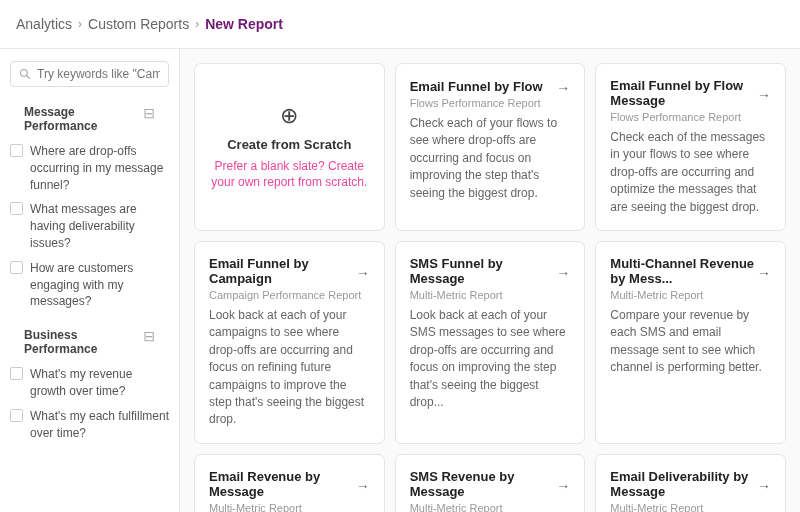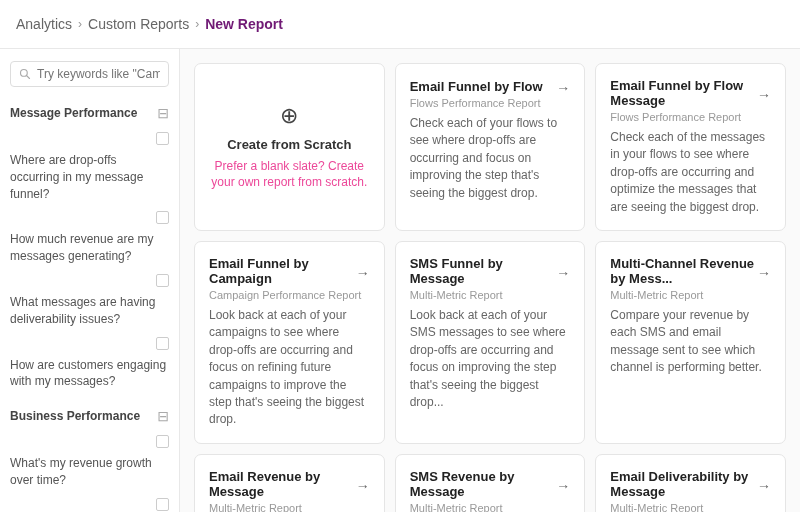--- a/index.html
+++ b/index.html
@@ -33,28 +33,28 @@
       border: 1px solid #ddd; border-radius: 4px;
       padding: 5px 8px; background: #fff;
     }
     .search-box input {
       border: none; outline: none; font-size: 12px; color: #888; width: 100%; background: transparent;
     }
     .search-icon-svg { color: #aaa; flex-shrink: 0; }
 
     .sidebar-section { margin-bottom: 8px; }
     .sidebar-section-header {
-      display: flex; align-items: center; justify-content: space-between;
-      padding: 6px 10px; cursor: pointer;
+      display: flex; justify-content: space-between;
+      padding: 6px 24px; cursor: pointer;
     }
     .sidebar-section-title { font-weight: 600; font-size: 12px; color: #444; }
     .collapse-icon { color: #aaa; font-size: 14px; }
     .sidebar-item {
-      display: flex; align-items: flex-end; gap: 7px;
-      padding: 4px 10px 4px 10px; cursor: pointer; flex-direction: column;
+      display: flex; align-items: flex-start; gap: 7px;
+      padding: 4px 10px 4px 10px; cursor: pointer;
     }
     .sidebar-checkbox {
       width: 13px; height: 13px; border: 1px solid #ccc; border-radius: 2px;
       flex-shrink: 0; margin-top: 1px; cursor: pointer;
     }
     .sidebar-item-text { font-size: 12px; color: #555; line-height: 1.4; }
 
     
     .content {
       flex: 1; overflow-y: auto; padding: 14px;
@@ -119,24 +119,20 @@
           <div class="sidebar-section-header">
             <span class="sidebar-section-title">Message Performance</span>
             <span class="collapse-icon">⊟</span>
           </div>
           <div class="sidebar-item">
             <div class="sidebar-checkbox"></div>
             <span class="sidebar-item-text">Where are drop-offs occurring in my message funnel?</span>
           </div>
           <div class="sidebar-item">
             <div class="sidebar-checkbox"></div>
-            <span class="sidebar-item-text">How much revenue are my messages generating?</span>
-          </div>
-          <div class="sidebar-item">
-            <div class="sidebar-checkbox"></div>
             <span class="sidebar-item-text">What messages are having deliverability issues?</span>
           </div>
           <div class="sidebar-item">
             <div class="sidebar-checkbox"></div>
             <span class="sidebar-item-text">How are customers engaging with my messages?</span>
           </div>
         </div>
         <div class="sidebar-section">
           <div class="sidebar-section-header">
             <span class="sidebar-section-title">Business Performance</span>

